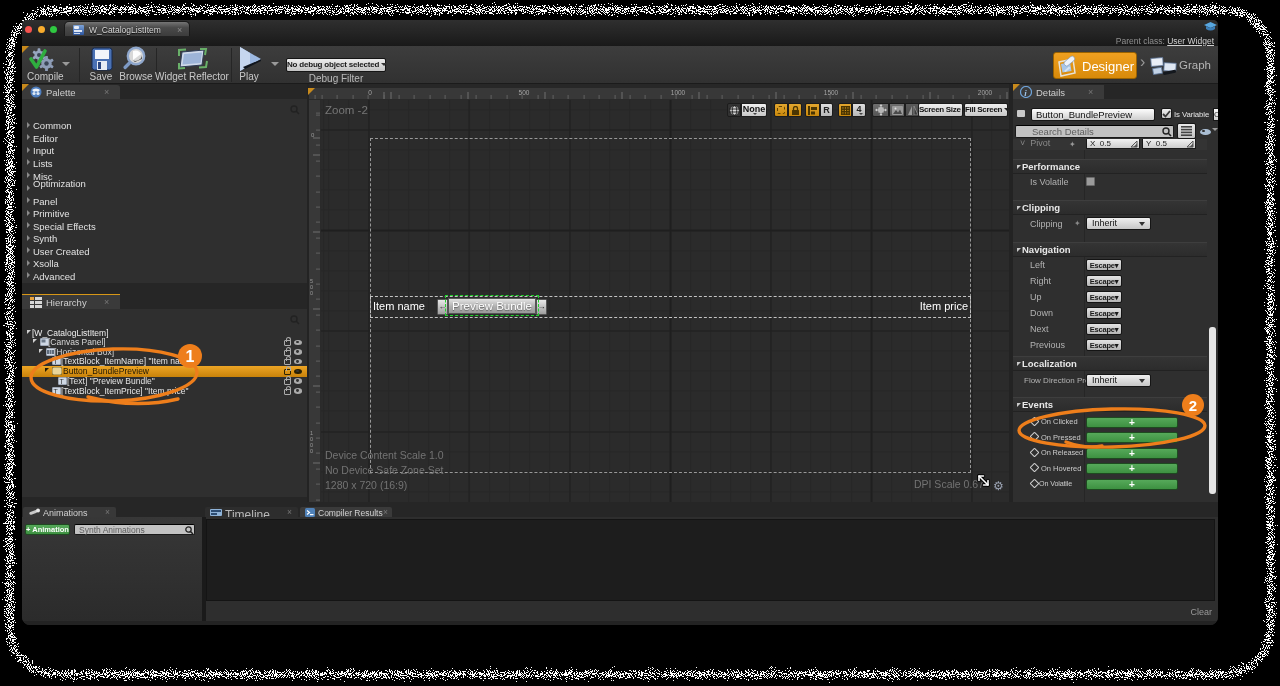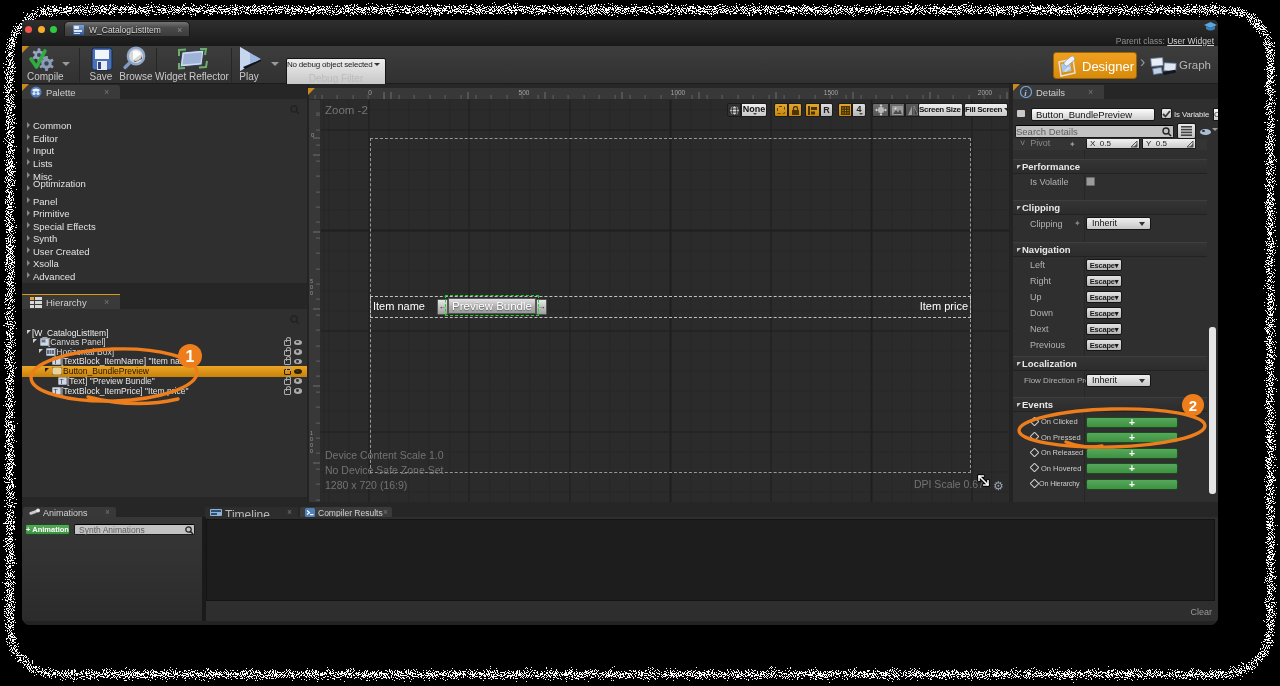--- a/index.html
+++ b/index.html
@@ -112,21 +112,21 @@
 </svg>
 <div class="ab" style="left:128px;top:51px;width:84px;text-align:center;font-size:10px;color:#c9c9c9">Widget Reflector</div>
 <div class="ab" style="left:209px;top:28px;width:1px;height:34px;background:#252525"></div>
 <svg class="ab" width="26" height="27" style="left:215px;top:26px">
  <polygon points="3,1 24,13 3,25" fill="#9db9e2"></polygon>
       <polygon points="3,1 13,7 13,19 3,25" fill="#c6d6ee"></polygon>
       <polygon points="6,21 24,13.5 24,15 8,23" fill="#10151d"></polygon>
 </svg>
 <div class="ab" style="left:212px;top:51px;width:30px;text-align:center;font-size:10px;color:#c9c9c9">Play</div>
 <div class="ab" style="left:249px;top:42px;width:0;height:0;border-top:4px solid #9a9a9a;border-left:4px solid transparent;border-right:4px solid transparent"></div>
-<div class="ab lbtn" style="left:264px;top:38px;width:100px;height:29px;font-size:8px;font-weight:normal;line-height:12px;white-space:nowrap;letter-spacing:-0.2px">No debug object selected<span class="dda" style="margin-left:1.5px;border-top-color:#333"></span></div>
+<div class="ab lbtn" style="left:264px;top:38px;width:100px;height:14px;font-size:8px;font-weight:bold;line-height:12px;text-align:center;white-space:nowrap;letter-spacing:-0.2px">No debug object selected<span class="dda" style="margin-left:1.5px;border-top-color:#333"></span></div>
 <div class="ab" style="left:264px;top:53px;width:100px;text-align:center;font-size:10px;color:#bbb">Debug Filter</div>
 
 <div class="ab" style="left:1031px;top:32px;width:84px;height:27px;background:linear-gradient(#efa020,#d88a0a);border-radius:3px;border:1px solid #9a6200">
  <svg class="ab" width="22" height="22" style="left:3px;top:2px">
    <polygon points="2,7 16,4 18,18 4,21" fill="none" stroke="#e7e2d8" stroke-width="1.5"></polygon>
    <polygon points="4,9 13,7.5 14.5,16 5.5,17.5" fill="#a9c7e8"></polygon>
    <rect x="8" y="3" width="12" height="5" rx="2" transform="rotate(-40 14 8)" fill="#eef3fa" stroke="#7a93b5" stroke-width="0.6"></rect>
    <polygon points="7,16 12,11.5 13.5,13 8.5,17" fill="#d7e4f2"></polygon>
  </svg>
  <div class="ab" style="left:28px;top:6px;font-size:13px;color:#fff">Designer</div>
@@ -372,21 +372,21 @@
 <div class="ab" style="left:1014px;top:67px;font-size:9.5px;color:#cfcfcf">Details</div>
 <div class="ab" style="left:1066px;top:67px;font-size:9px;color:#777">×</div>
 <div class="ab" style="left:995px;top:90px;width:8px;height:7px;background:#c9c9c9;border-radius:1px"></div>
 <div class="ab" style="left:1009px;top:88px;width:124px;height:13px;background:linear-gradient(#fdfdfd,#cfcfcf);border:1px solid #161616;border-radius:2px;color:#111;font-size:9.5px;line-height:11px;padding-left:4px;white-space:nowrap;overflow:hidden">Button_BundlePreview</div>
 <div class="ab" style="left:1139px;top:88px;width:11px;height:11px;background:linear-gradient(#efefef,#c4c4c4);border:1px solid #161616;border-radius:2px"></div>
 <svg class="ab" width="9" height="8" style="left:1140px;top:89.5px">
       <path d="M1,4 L3.5,6.5 L8,1" stroke="#3a3a3a" stroke-width="1.8" fill="none"></path>
     </svg>
 <div class="ab" style="left:1152px;top:90px;font-size:7.8px;color:#e4e4e4;letter-spacing:-0.1px">Is Variable</div>
 <div class="ab" style="left:1191px;top:88px;width:5px;height:13px;background:linear-gradient(#fdfdfd,#cfcfcf);border:1px solid #161616;border-right:none;color:#222;font-size:8px;line-height:12px">C</div>
-<div class="ab inp" style="left:993px;top:105px;width:159px;height:13px;font-size:9.5px;line-height:11px;padding-left:0">Search Details</div>
+<div class="ab inp" style="left:993px;top:105px;width:159px;height:13px;font-size:9.5px;line-height:11px;padding-left:16px">Search Details</div>
 <svg class="ab" width="10" height="10" style="left:1140px;top:107px">
       <circle cx="4" cy="4" r="3" fill="none" stroke="#222" stroke-width="1.4"></circle>
       <line x1="6.3" y1="6.3" x2="9" y2="9" stroke="#222" stroke-width="1.6"></line>
     </svg>
 <div class="ab" style="left:1155px;top:103px;width:19px;height:16px;background:linear-gradient(#e9e9e9,#c2c2c2);border:1px solid #161616;border-radius:2px"></div>
 <svg class="ab" width="11" height="10" style="left:1159px;top:106px">
       <g fill="#444">
         <rect x="0" y="0" width="11" height="1.6"></rect>
         <rect x="0" y="2.8" width="11" height="1.6"></rect>
         <rect x="0" y="5.6" width="11" height="1.6"></rect>
@@ -440,21 +440,21 @@
 <div class="row-ic" style="left:1009px;top:413.0px"></div>
 <div class="ab lab" style="left:1019px;top:412.5px;color:#cbcbcb;font-size:7.5px;white-space:nowrap">On Pressed</div>
 <div class="ab gbtn" style="left:1064px;top:412.0px;width:92px;height:11px;color:#fff;font-weight:bold;font-size:10px;line-height:9px;text-align:center">+</div>
 <div class="row-ic" style="left:1009px;top:428.5px"></div>
 <div class="ab lab" style="left:1019px;top:428.0px;color:#cbcbcb;font-size:7.4px;white-space:nowrap;letter-spacing:-0.1px">On Released</div>
 <div class="ab gbtn" style="left:1064px;top:427.5px;width:92px;height:11px;color:#fff;font-weight:bold;font-size:10px;line-height:9px;text-align:center">+</div>
 <div class="row-ic" style="left:1009px;top:444.0px"></div>
 <div class="ab lab" style="left:1019px;top:443.5px;color:#cbcbcb;font-size:7.5px;white-space:nowrap">On Hovered</div>
 <div class="ab gbtn" style="left:1064px;top:443.0px;width:92px;height:11px;color:#fff;font-weight:bold;font-size:10px;line-height:9px;text-align:center">+</div>
 <div class="row-ic" style="left:1009px;top:459.5px"></div>
-<div class="ab lab" style="left:1017px;top:459.0px;color:#cbcbcb;font-size:7.2px;white-space:nowrap;letter-spacing:-0.15px">On Hierarchy</div>
+<div class="ab lab" style="left:1017px;top:459.0px;color:#cbcbcb;font-size:7.2px;white-space:nowrap;letter-spacing:-0.15px">On Volatile</div>
 <div class="ab gbtn" style="left:1064px;top:458.5px;width:92px;height:11px;color:#fff;font-weight:bold;font-size:10px;line-height:9px;text-align:center">+</div>
 <div class="ab" style="left:1187px;top:307px;width:7px;height:167px;background:#e4e4e4;border-radius:3px"></div>
 <div class="ab" style="left:0;top:482px;width:1196px;height:15px;background:#262626"></div>
 <div class="ab" style="left:1px;top:487px;width:93px;height:10px;background:#383838;border-radius:2px 2px 0 0"></div>
 <svg class="ab" width="11" height="8" style="left:7px;top:488px">
       <rect x="0" y="3" width="8" height="3" rx="1.5" transform="rotate(-20 4 4)" fill="#c9c9c9"></rect>
       <circle cx="9" cy="2.5" r="2" fill="#e8e8e8"></circle>
     </svg>
 <div class="ab" style="left:21px;top:487.5px;font-size:9px;color:#d2d2d2">Animations</div>
 <div class="ab" style="left:83px;top:487px;font-size:8.5px;color:#777">×</div>

